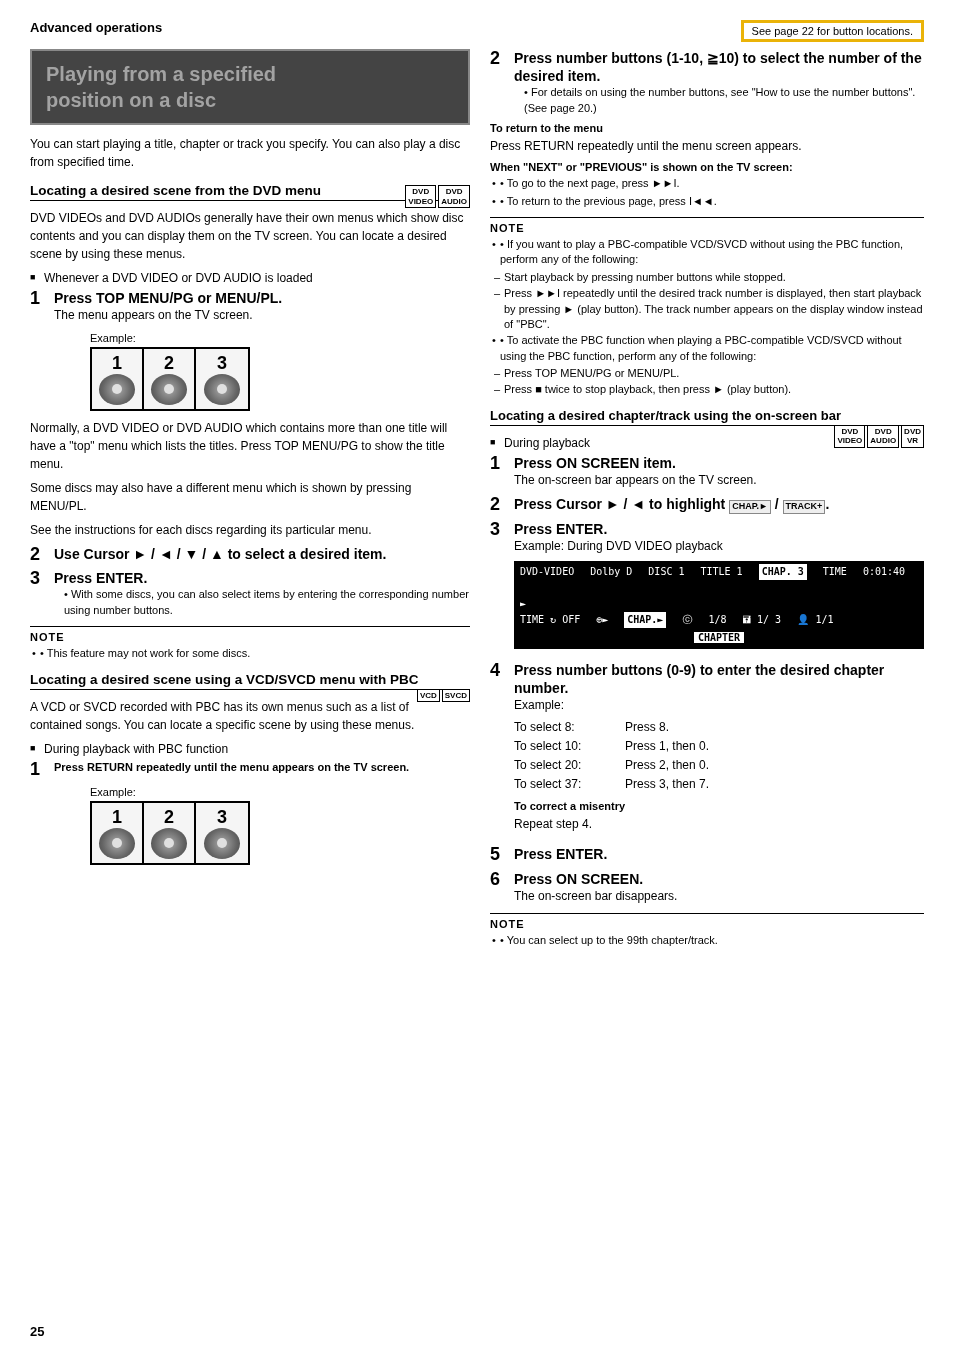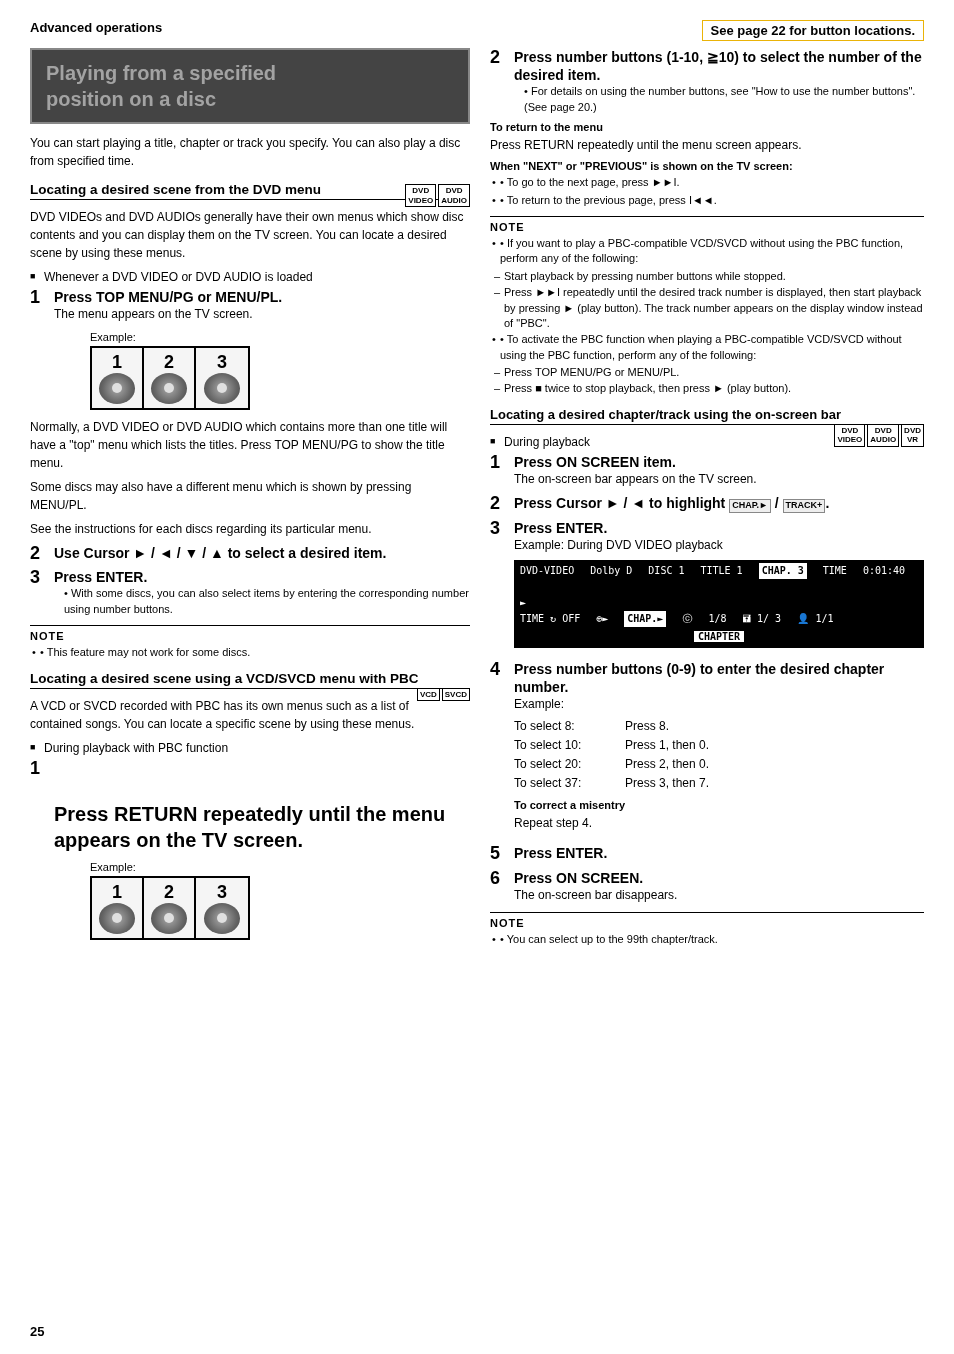--- a/index.html
+++ b/index.html
@@ -24,25 +24,24 @@
       display: flex;
       justify-content: space-between;
       align-items: flex-start;
       margin-bottom: 7px;
     }
     .section-title {
       font-size: 13px;
       font-weight: bold;
     }
     .see-page-note {
-      font-size: 13px;
-      border: 1px solid #eab308;
+      font-size: 11px;
+      border: 3px solid #eab308;
       padding: 2px 8px;
       white-space: nowrap;
-      font-weight: bold;
     }
 
     
     .content-columns {
       display: flex;
       gap: 20px;
     }
     .left-col {
       width: 440px;
       flex-shrink: 0;
@@ -149,24 +148,23 @@
     }
     .step-content {
       flex: 1;
     }
     .step-title {
       font-size: 14px;
       font-weight: bold;
       line-height: 1.3;
     }
     .step-title-large {
-      font-size: 20px;
+      font-size: 11px;
       font-weight: bold;
       line-height: 1.3;
-      margin-top: 42px;
     }
     .step-subtitle {
       font-size: 12px;
       line-height: 1.4;
     }
     .step-note {
       font-size: 11px;
       padding-left: 10px;
       line-height: 1.4;
     }

